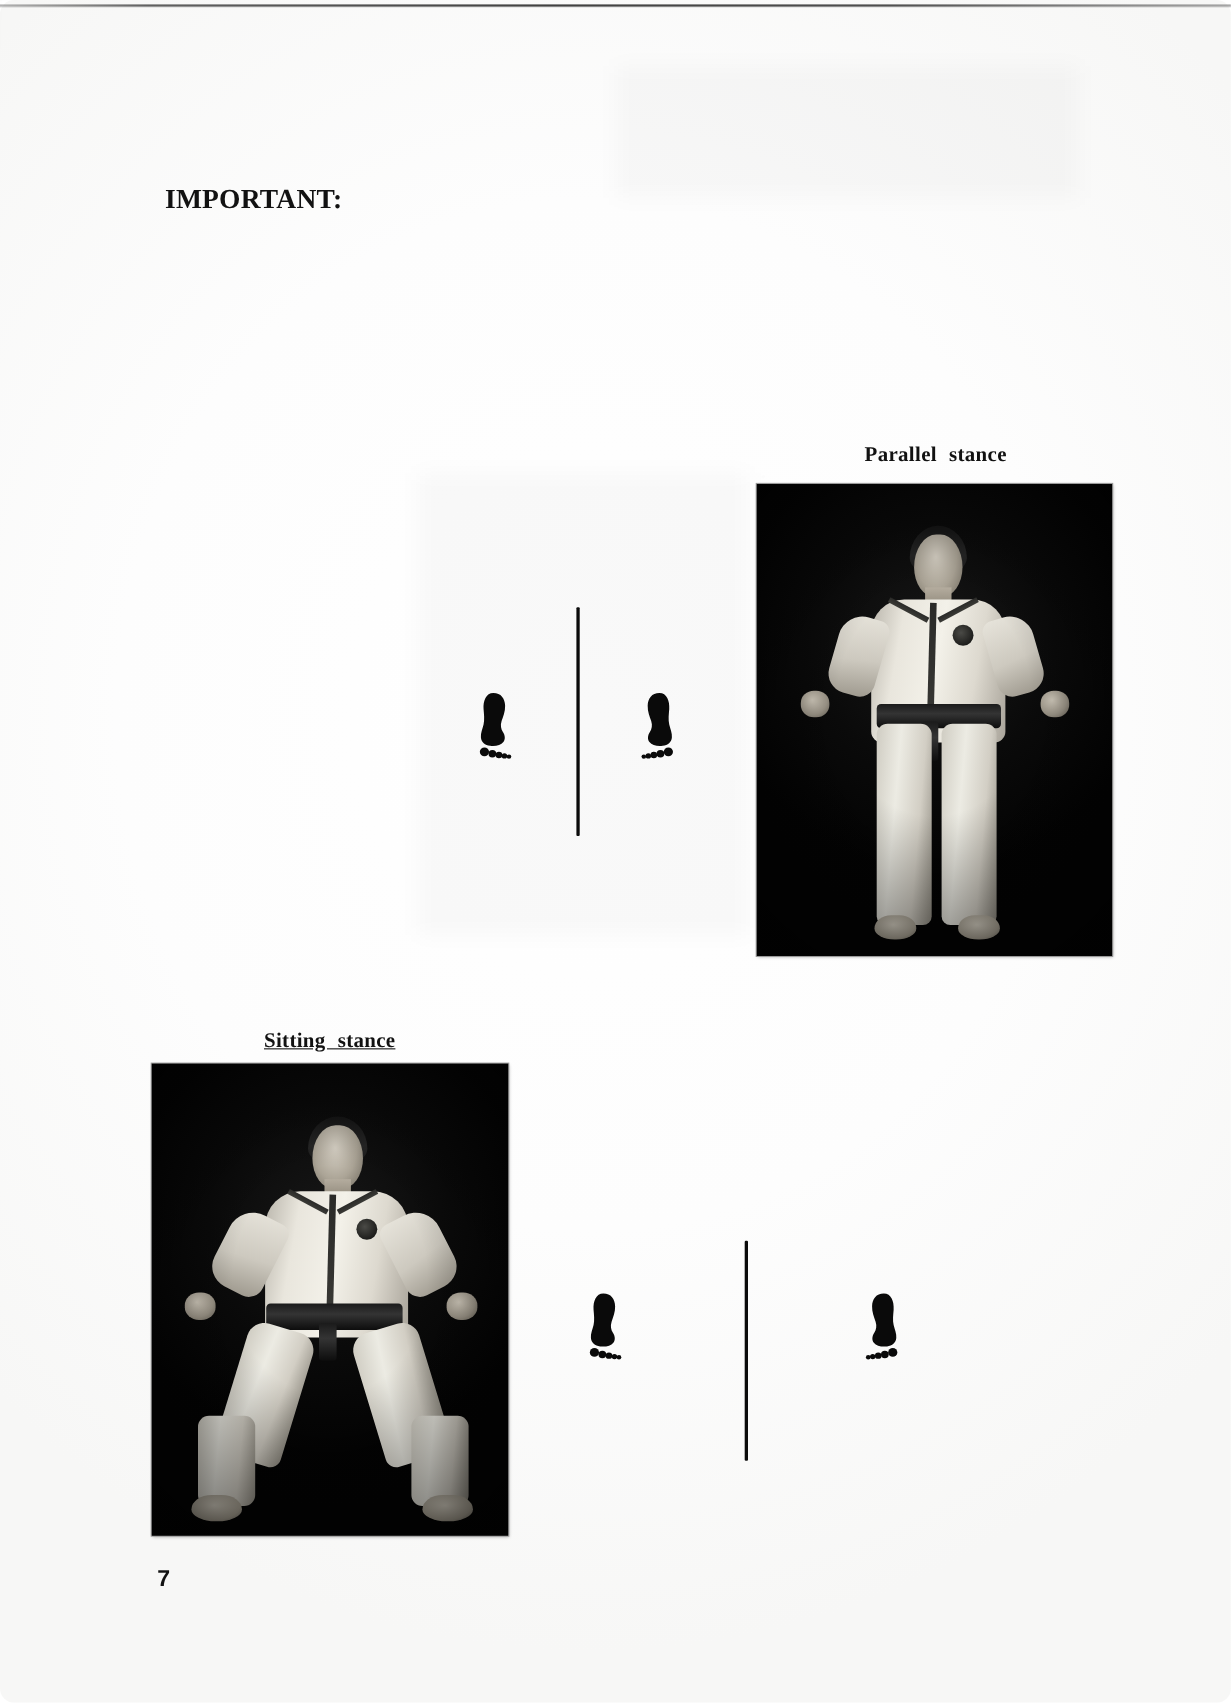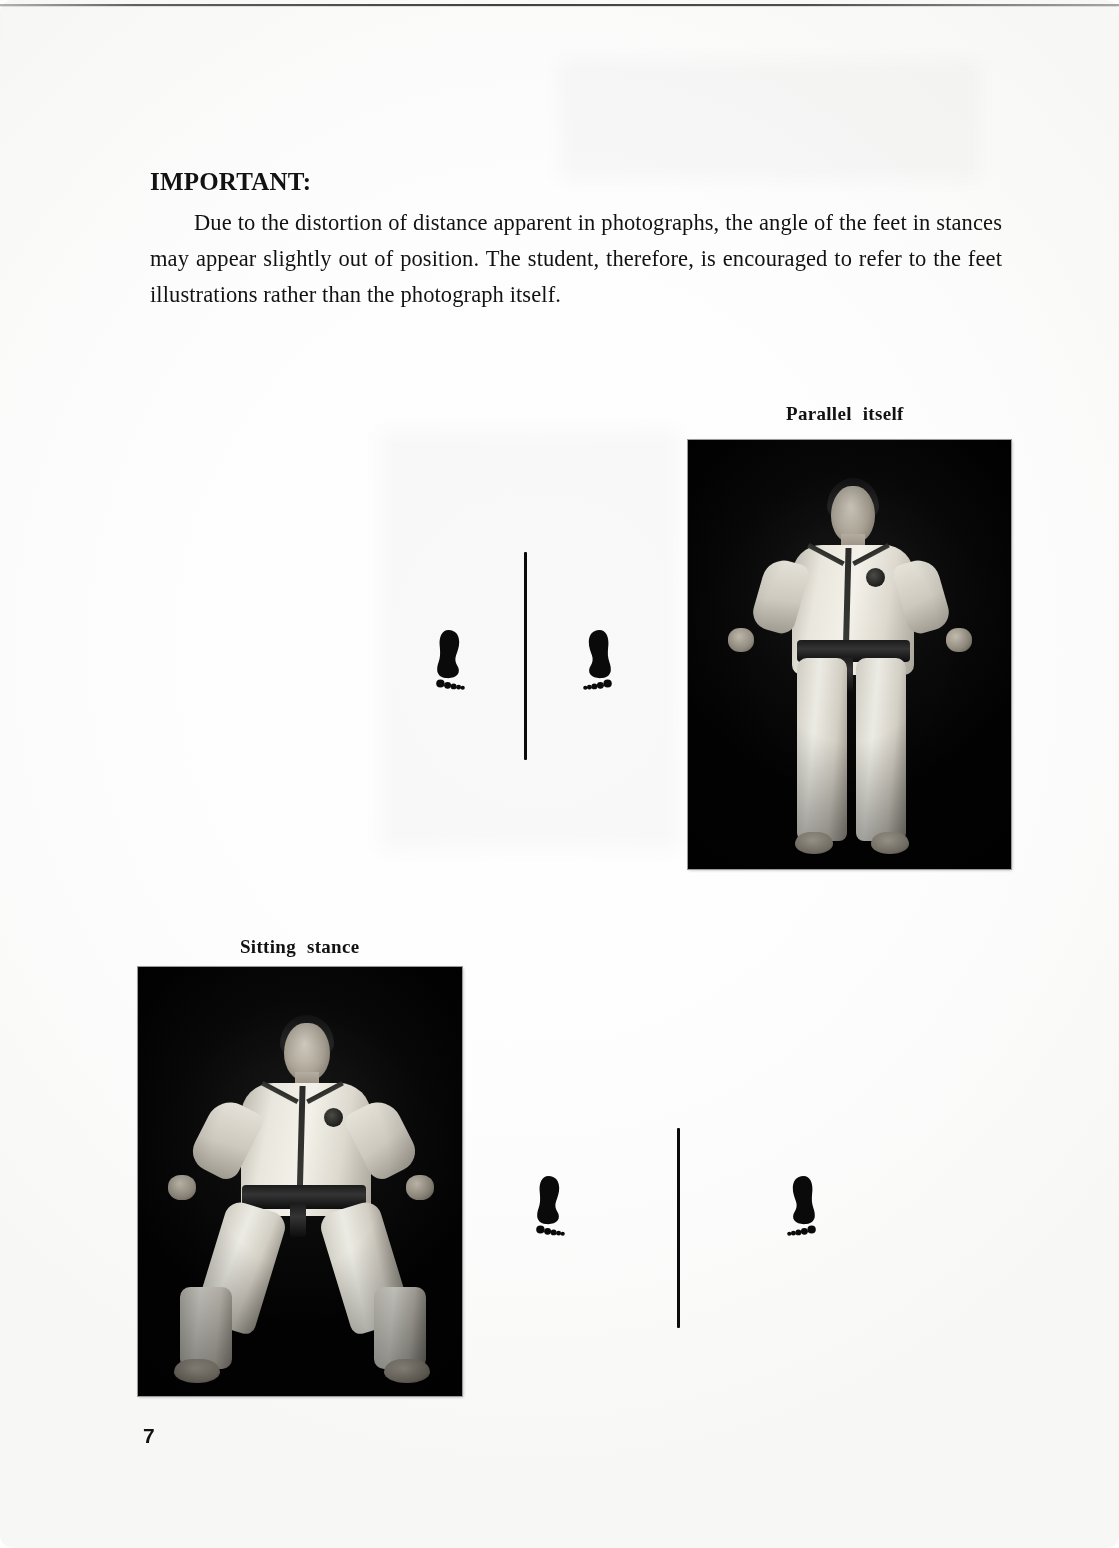--- a/index.html
+++ b/index.html
@@ -194,23 +194,22 @@
 <div class="page">
 
   <div class="scan-noise"></div>
   <div class="scan-smudge" style="left:380px;top:430px;width:300px;height:420px;"></div>
   <div class="scan-smudge" style="left:560px;top:60px;width:420px;height:120px;"></div>
   <div class="top-scan-edge"></div>
   <div class="top-scan-edge2"></div>
 
   <div class="heading">IMPORTANT:</div>
 
-  <div class="body-copy">Due to the distortion of distance apparent in photographs, the angle of the feet in stances may appear slightly out of position. The student, therefore, is encouraged to refer to the feet illustrations rather than the photograph itself.</div>
-
-  <div class="caption" style="left:786px;top:403px;">Parallel itself</div>
+
+  <div class="caption" style="left:786px;top:403px;">Parallel stance</div>
 
   <div class="photo-frame" style="left:688px;top:440px;width:323px;height:429px;">
     <div class="photo-inner"></div>
     <div class="figure photo-blur">
 
       <div class="hair" style="left:139px;top:38px;width:52px;height:44px;"></div>
       <div class="head" style="left:143px;top:46px;width:44px;height:57px;"></div>
       <div class="neck" style="left:153px;top:94px;width:24px;height:19px;"></div>
 
       <div class="jacket" style="left:104px;top:105px;width:122px;height:130px;
@@ -270,21 +269,21 @@
           <ellipse cx="12.4" cy="55.5" rx="4.2" ry="4.0" fill="#0a0a0a"></ellipse>
           <ellipse cx="19.6" cy="57.3" rx="3.5" ry="3.4" fill="#0a0a0a"></ellipse>
           <ellipse cx="25.6" cy="58.4" rx="3.0" ry="2.9" fill="#0a0a0a"></ellipse>
           <ellipse cx="30.6" cy="59.2" rx="2.5" ry="2.4" fill="#0a0a0a"></ellipse>
           <ellipse cx="34.7" cy="59.8" rx="2.1" ry="2.0" fill="#0a0a0a"></ellipse>
         </g>
       </svg>
     </div>
   </div>
 
-  <div class="caption" style="left:240px;top:936px;">Sitting stance</div>
+  <div class="caption" style="left:240px;top:936px;text-decoration:underline;">Sitting stance</div>
 
   <div class="photo-frame" style="left:138px;top:967px;width:324px;height:429px;">
     <div class="photo-inner"></div>
     <div class="figure photo-blur">
 
       <div class="hair" style="left:142px;top:48px;width:54px;height:44px;"></div>
       <div class="head" style="left:146px;top:56px;width:46px;height:58px;"></div>
       <div class="neck" style="left:157px;top:105px;width:24px;height:18px;"></div>
 
       <div class="jacket" style="left:103px;top:116px;width:130px;height:133px;

